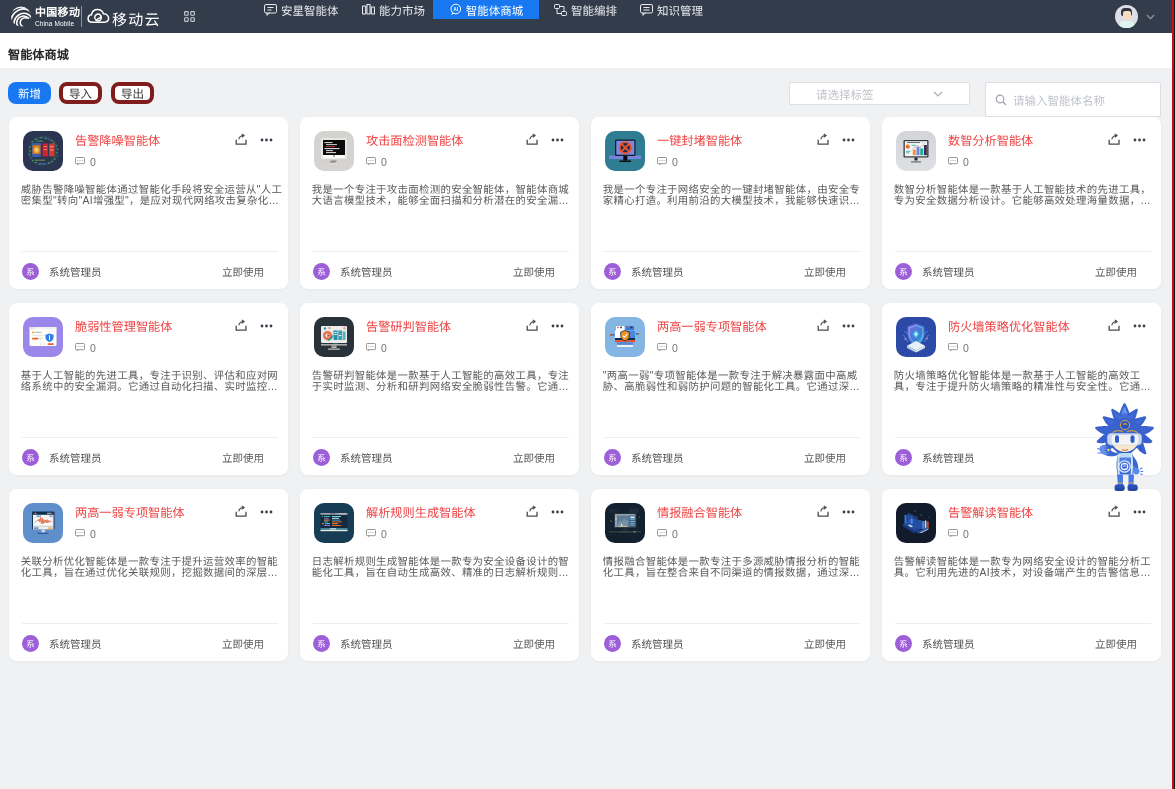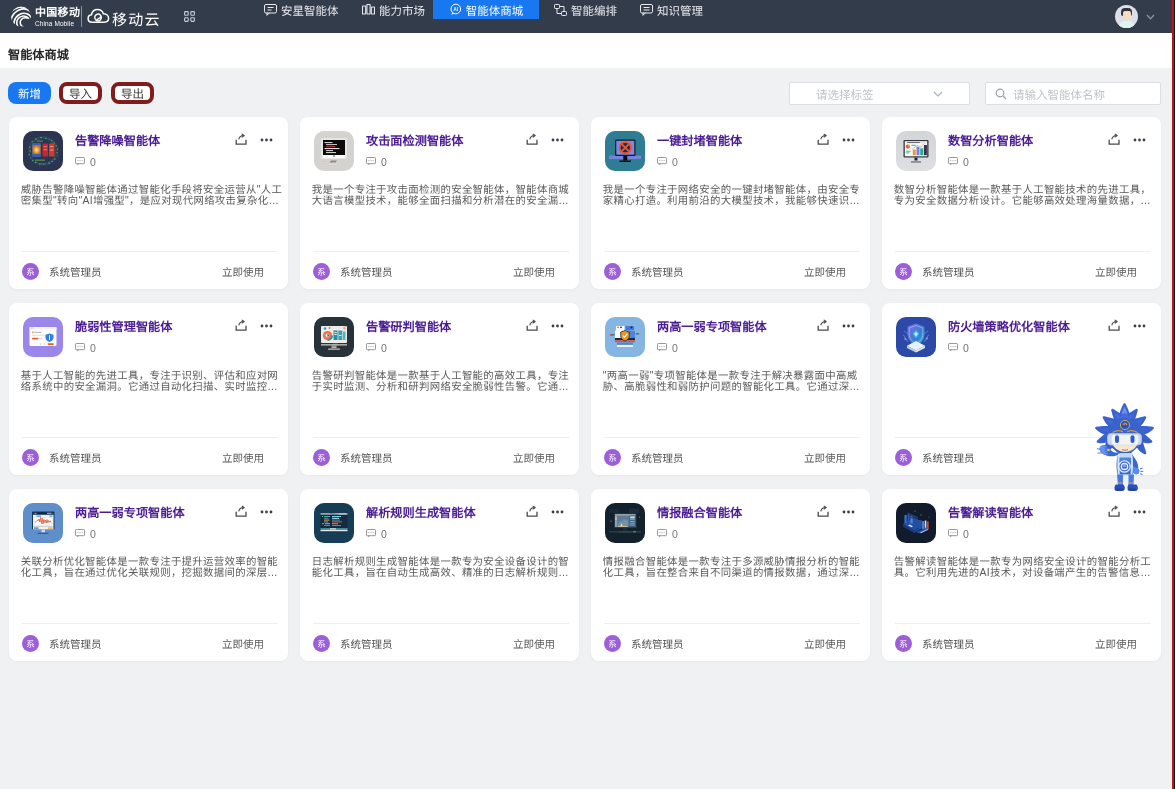--- a/index.html
+++ b/index.html
@@ -26,25 +26,25 @@
 .avatar .face{position:absolute;left:7.5px;top:6px;width:8px;height:9px;background:#f5dcc0;border-radius:2px 2px 3px 3px;}
 .avatar .body{position:absolute;left:4px;top:16px;width:15px;height:8px;background:#dff3ef;border-radius:5px 5px 0 0;}
 
 .titlebar{position:absolute;left:0;top:33px;width:1172px;height:35px;background:#fff;}
 .titlebar span{position:absolute;left:8px;top:11.5px;font-size:12.2px;font-weight:bold;color:#262626;}
 
 .btn{position:absolute;top:82px;height:22px;font-size:11.5px;display:flex;align-items:center;justify-content:center;border-radius:8px;}
 .btn-blue{left:8px;width:43px;background:#1778f2;color:#fff;}
 .btn-white{background:#fff;color:#333;border:4px solid #7f1d1d;}
 .select{position:absolute;left:789px;top:82px;width:181px;height:23px;background:#fff;border:1px solid #dcdee2;border-radius:2px;font-size:11.5px;color:#bfc3c9;display:flex;align-items:center;padding:0 26px;justify-content:space-between;}
-.search{position:absolute;left:985px;top:82px;width:176px;height:23px;background:#fff;border:1px solid #dcdee2;border-radius:2px;font-size:11.5px;color:#bfc3c9;display:flex;align-items:center;padding:0 9px;gap:6px;}
+.search{position:absolute;left:985px;top:82px;width:176px;height:35px;background:#fff;border:1px solid #dcdee2;border-radius:2px;font-size:11.5px;color:#bfc3c9;display:flex;align-items:center;padding:0 9px;gap:6px;}
 
 .card{position:absolute;width:279px;height:172px;background:#fff;border-radius:8px;box-shadow:0 1px 3px rgba(0,0,0,0.04);}
 .cicon{position:absolute;left:14px;top:14px;width:40px;height:40px;}
-.ctitle{position:absolute;left:66px;top:13.5px;font-size:12.2px;font-weight:bold;color:#4c1d95;white-space:nowrap;}
+.ctitle{position:absolute;left:66px;top:13.5px;font-size:12.2px;font-weight:normal;color:#ef4444;white-space:nowrap;}
 .cactions{position:absolute;right:15px;top:16px;display:flex;align-items:center;gap:12px;}
 .dots{color:#3a3a3a;font-size:8px;letter-spacing:1px;}
 .ccomment{position:absolute;left:66px;top:38.5px;display:flex;align-items:center;gap:5px;font-size:10.5px;color:#737373;}
 .cdesc{position:absolute;left:11.8px;top:67px;width:262px;font-size:10.4px;letter-spacing:0.33px;line-height:11.1px;color:#595959;overflow:hidden;}
 .cdesc div{white-space:nowrap;}
 .cdivider{position:absolute;left:13px;right:10px;top:134px;height:1px;background:#eeeeee;}
 .cfooter{position:absolute;left:13px;right:24px;top:145px;height:18px;display:flex;align-items:center;}
 .cavatar{width:17px;height:17px;border-radius:50%;background:#9c5fd8;color:#fff;font-size:8.5px;display:flex;align-items:center;justify-content:center;}
 .cowner{margin-left:10px;font-size:10.5px;color:#4d4d4d;}
 .cuse{margin-left:auto;font-size:10.5px;color:#595959;}
@@ -595,20 +595,24 @@
       </div>
 <div class="ccomment">
         <svg width="10" height="9" viewBox="0 0 10 9" fill="none">
           <rect x="0.5" y="0.5" width="9" height="6.2" rx="0.8" stroke="#8c8c8c" stroke-width="0.9"></rect>
           <circle cx="2.9" cy="3.6" r="0.5" fill="#8c8c8c"></circle>
           <circle cx="5" cy="3.6" r="0.5" fill="#8c8c8c"></circle>
           <circle cx="7.1" cy="3.6" r="0.5" fill="#8c8c8c"></circle>
           <path d="M2.2 6.7 L2.2 8.3 L4 6.7 Z" fill="#8c8c8c"></path>
         </svg>
         <span>0</span>
+      </div>
+<div class="cdesc">
+        <div>防火墙策略优化智能体是一款基于人工智能的高效工</div>
+        <div>具，专注于提升防火墙策略的精准性与安全性。它通…</div>
       </div>
 <div class="cdivider"></div>
 <div class="cfooter">
         <span class="cavatar">系</span>
         <span class="cowner">系统管理员</span>
         <span class="cuse" style="visibility:hidden">立即使用</span>
       </div>
 </div>
 <div class="card" style="left:9px;top:489px">
 <div class="cicon"><svg width="40" height="40" viewBox="0 0 40 40">

